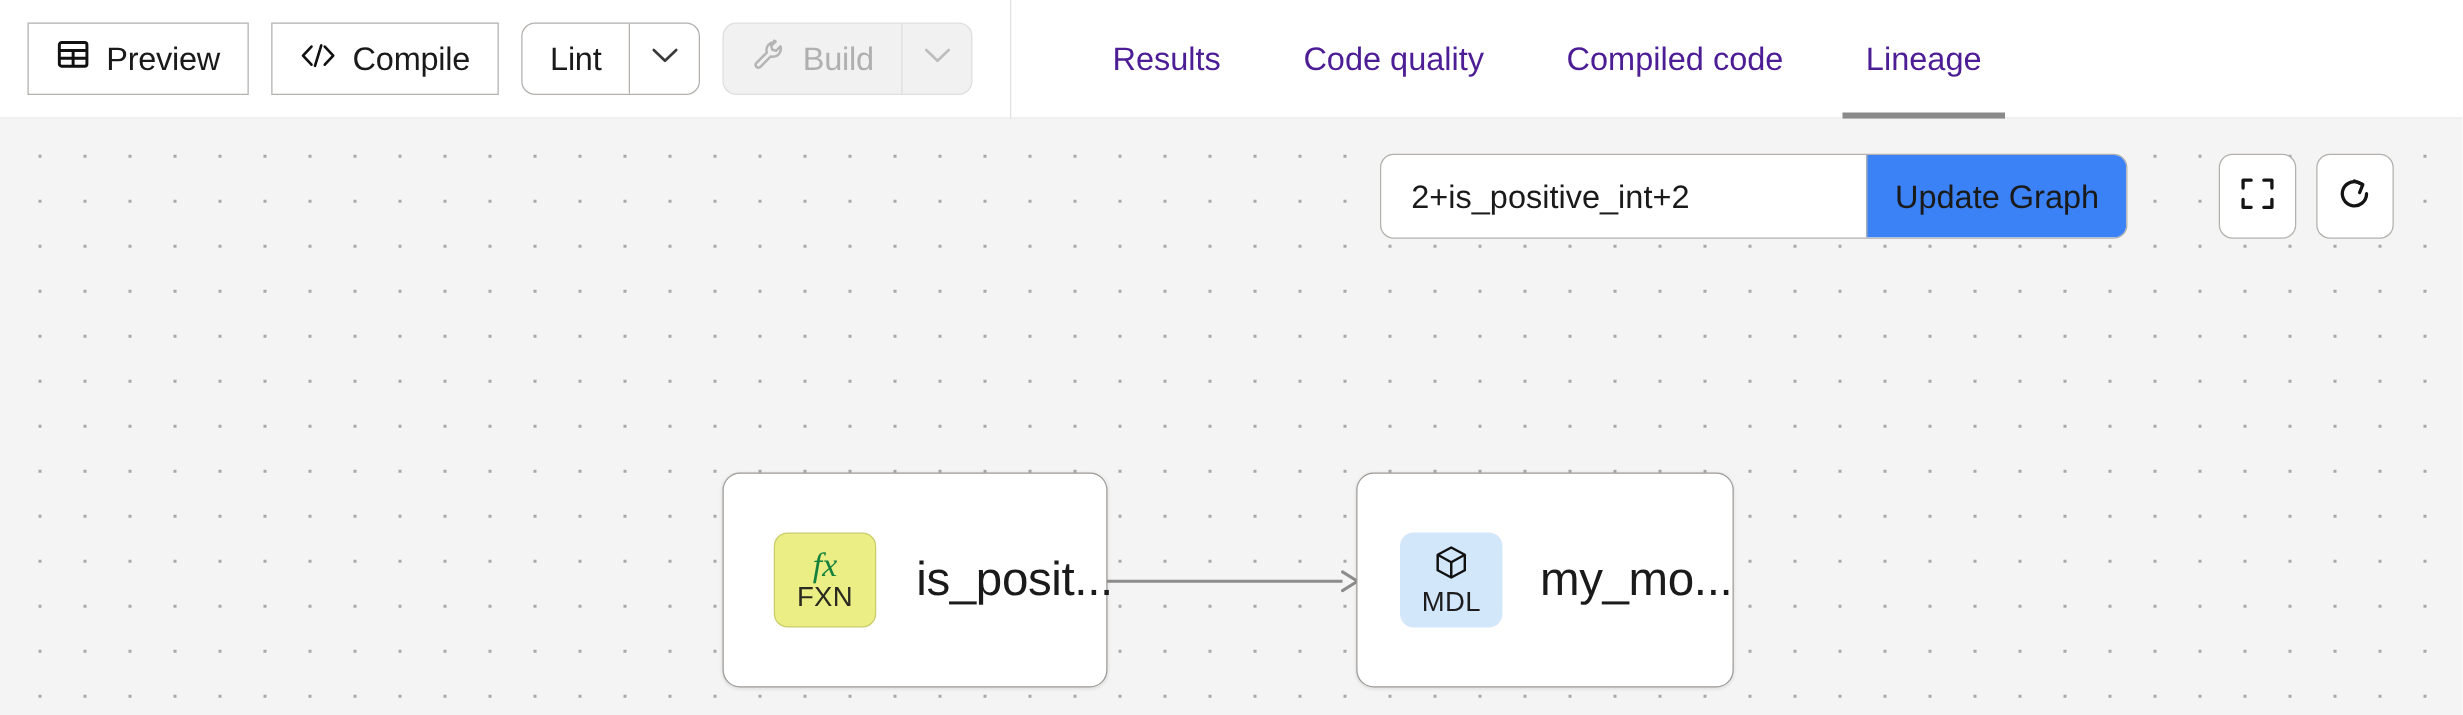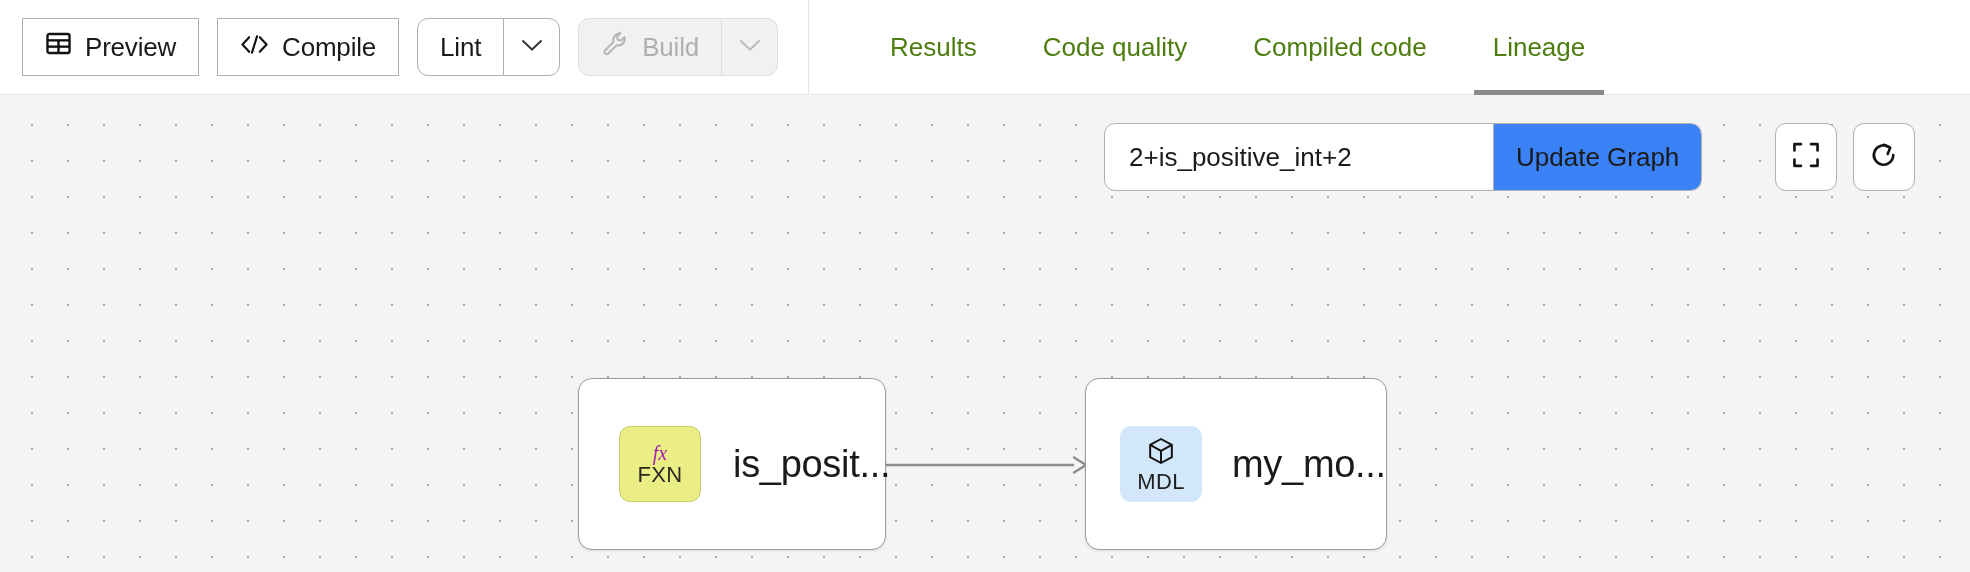--- a/index.html
+++ b/index.html
@@ -106,21 +106,21 @@
     padding-left: 48px;
     gap: 0;
   }
 
   .tab {
     height: 95px;
     display: flex;
     align-items: center;
     padding: 0 33px;
     font-size: 26px;
-    color: #4d7c0f;
+    color: #4c1d95;
     cursor: pointer;
     position: relative;
     white-space: nowrap;
   }
 
   .tab.active::after {
     content: "";
     position: absolute;
     left: 14px;
     right: 14px;
@@ -267,23 +267,23 @@
   .badge-fxn {
     background: #eaee84;
     border: 1.4px solid #c9cc6a;
   }
 
   .badge-mdl {
     background: #d3e7fb;
   }
 
   .badge-glyph {
-    font-size: 20px;
+    font-size: 27px;
     line-height: 1;
-    color: #a21caf;
+    color: #15803d;
     font-style: italic;
     font-family: "Liberation Serif", serif;
   }
 
   .badge-text {
     font-size: 22px;
     line-height: 1;
     letter-spacing: 0.3px;
     color: #1d1d1d;
   }

